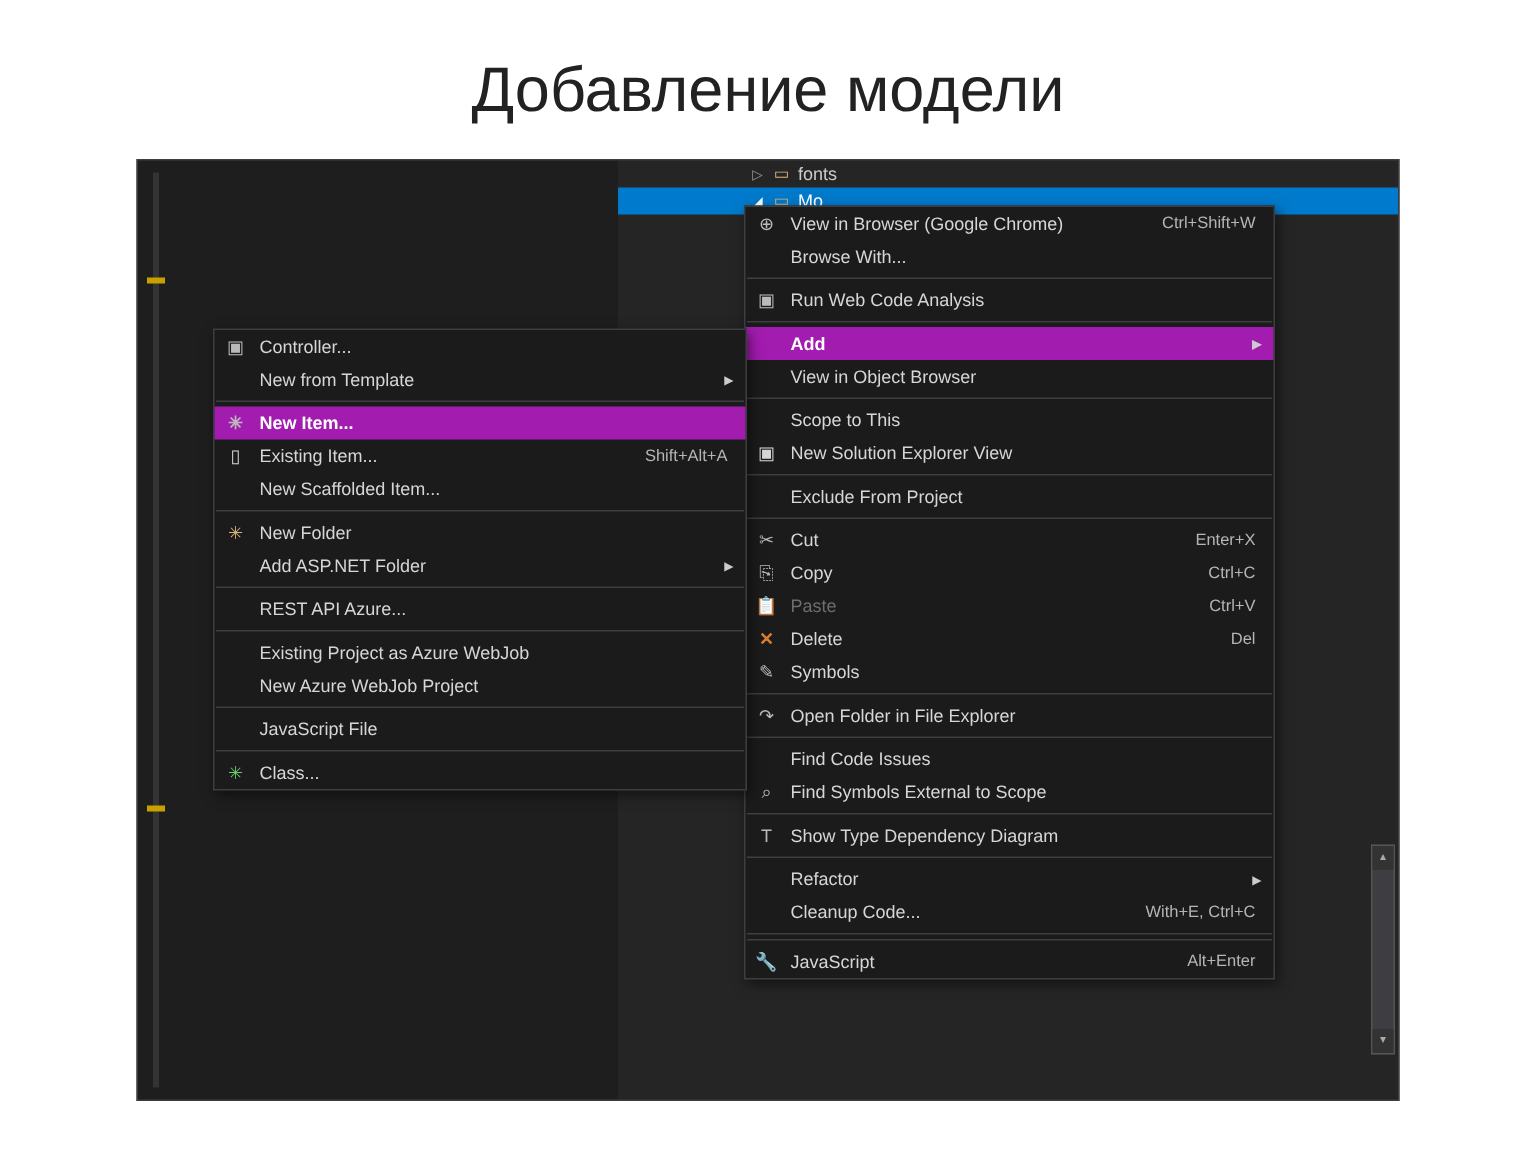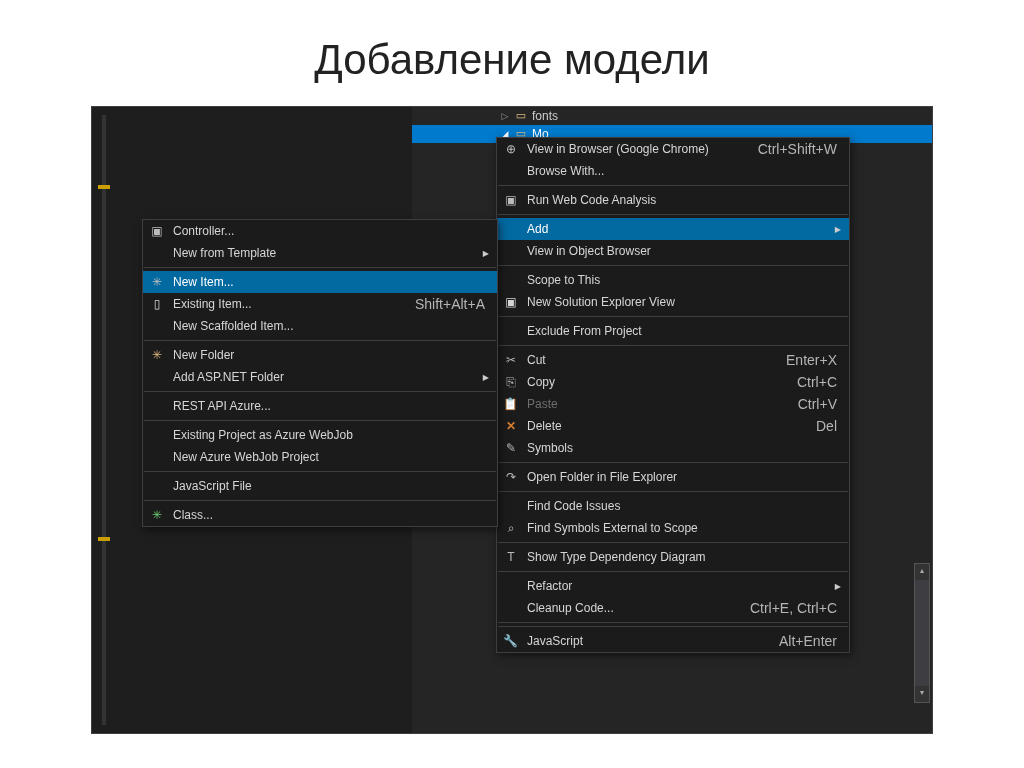--- a/index.html
+++ b/index.html
@@ -101,28 +101,28 @@
     color: #d6d6d6;
   }
   .ctx-item {
     position: relative;
     display: flex;
     align-items: center;
     height: 22px;
     padding: 0 24px 0 30px;
     cursor: default;
   }
-  .ctx-item.highlight { background: #0369a1; color: #fff; }
+  .ctx-item.highlight { background: #a21caf; color: #fff; font-weight: bold; }
   .ctx-item.disabled { color: #6d6d6d; }
   .ctx-sep { height: 1px; background: #3e3e42; margin: 3px 1px; }
   .ctx-shortcut {
     position: absolute;
     right: 12px;
     color: #b5b5b5;
-    font-size: 14px;
+    font-size: 11px;
   }
   .ctx-submenu-arrow {
     position: absolute;
     right: 8px;
     font-size: 8px;
     color: #ccc;
   }
   .ctx-icon {
     position: absolute;
     left: 6px; top: 3px;
@@ -308,21 +308,21 @@
       <span class="ctx-icon ic-type">T</span>
       <span>Show Type Dependency Diagram</span>
     </div>
     <div class="ctx-sep"></div>
     <div class="ctx-item">
       <span>Refactor</span>
       <span class="ctx-submenu-arrow">▶</span>
     </div>
     <div class="ctx-item">
       <span>Cleanup Code...</span>
-      <span class="ctx-shortcut">Ctrl+E, Ctrl+C</span>
+      <span class="ctx-shortcut">With+E, Ctrl+C</span>
     </div>
     <div class="ctx-sep"></div>
     <div class="ctx-sep"></div>
     <div class="ctx-item">
       <span class="ctx-icon ic-prop">🔧</span>
       <span>JavaScript</span>
       <span class="ctx-shortcut">Alt+Enter</span>
     </div>
   </div>
 

